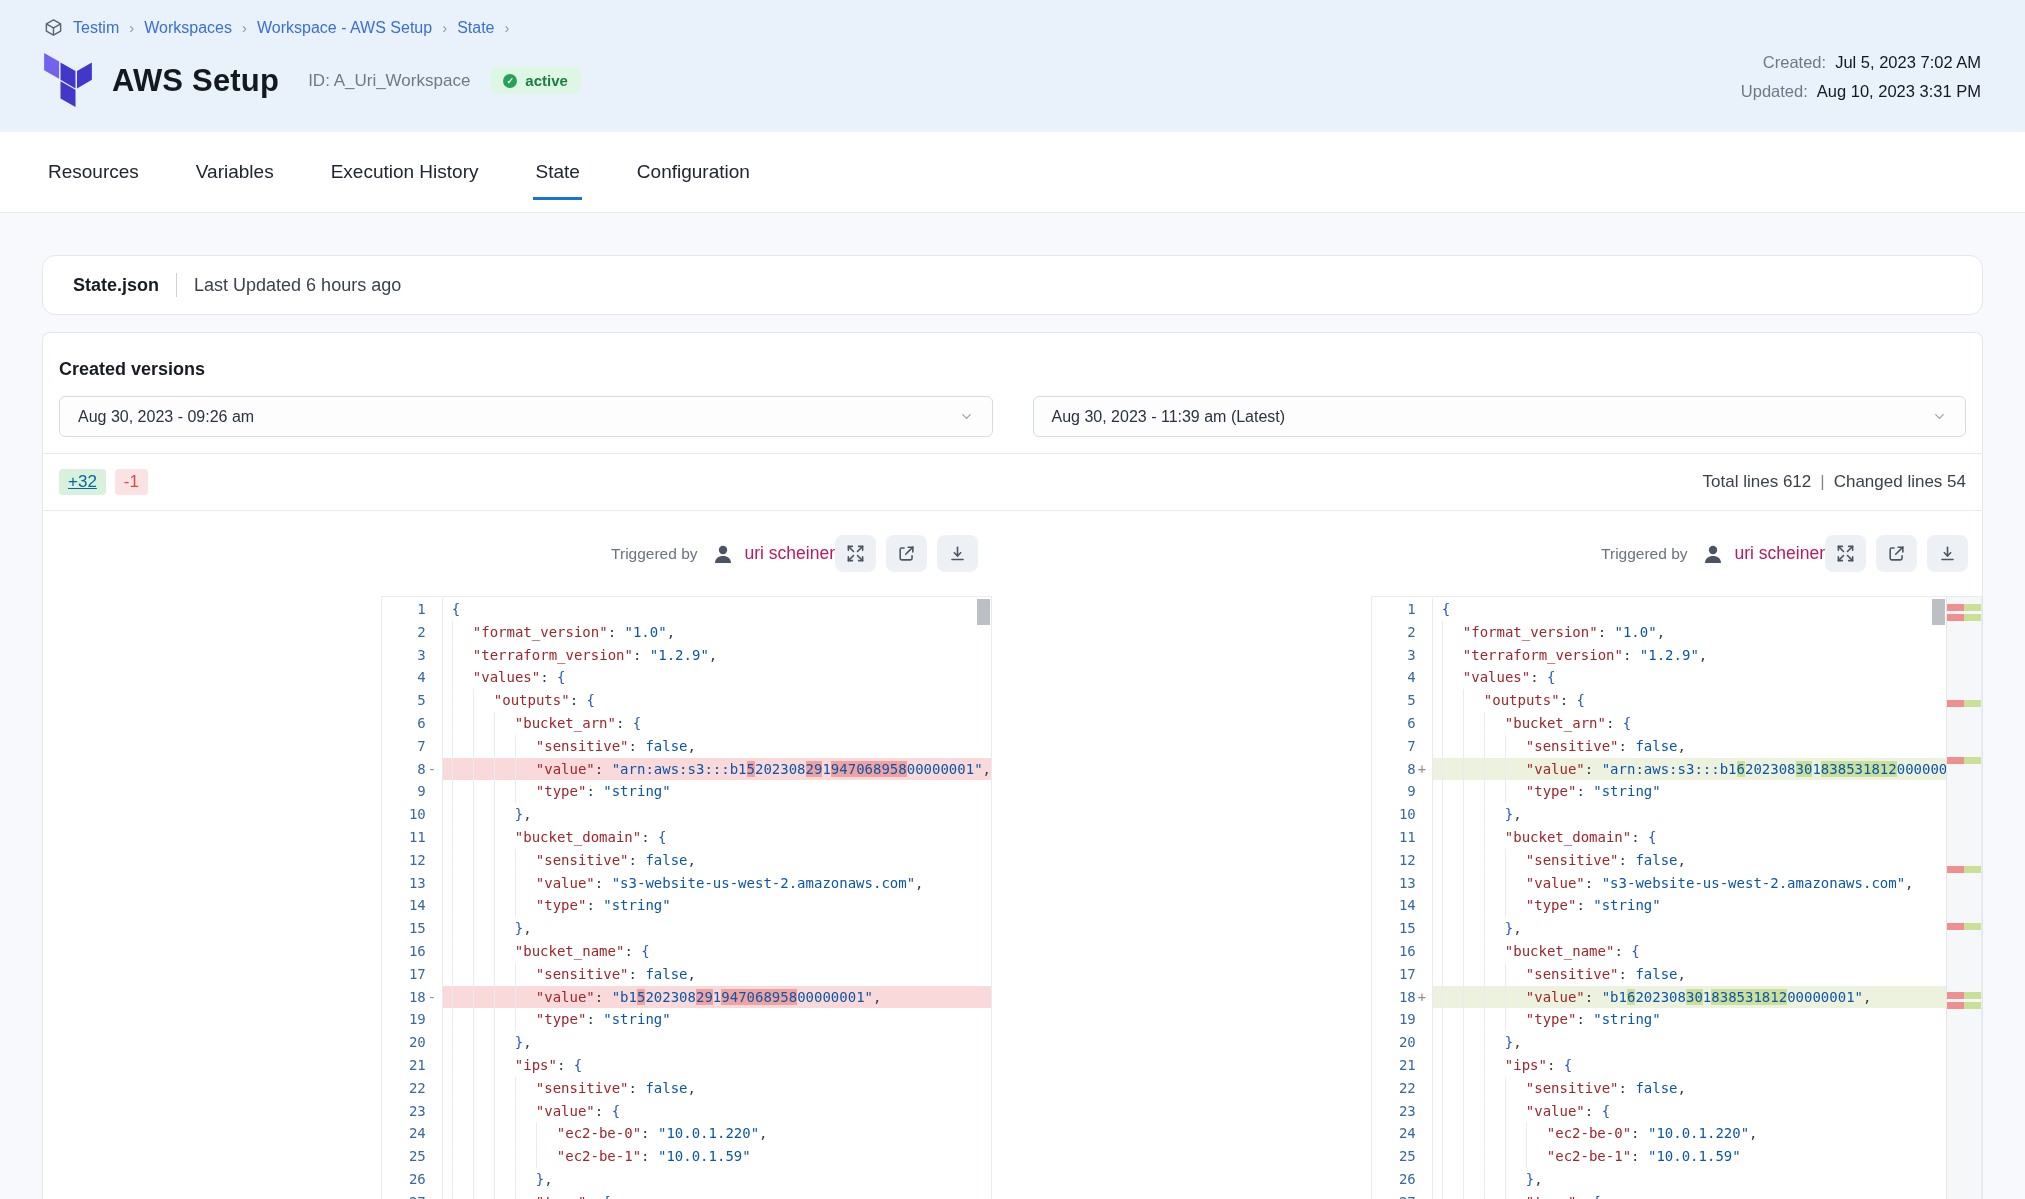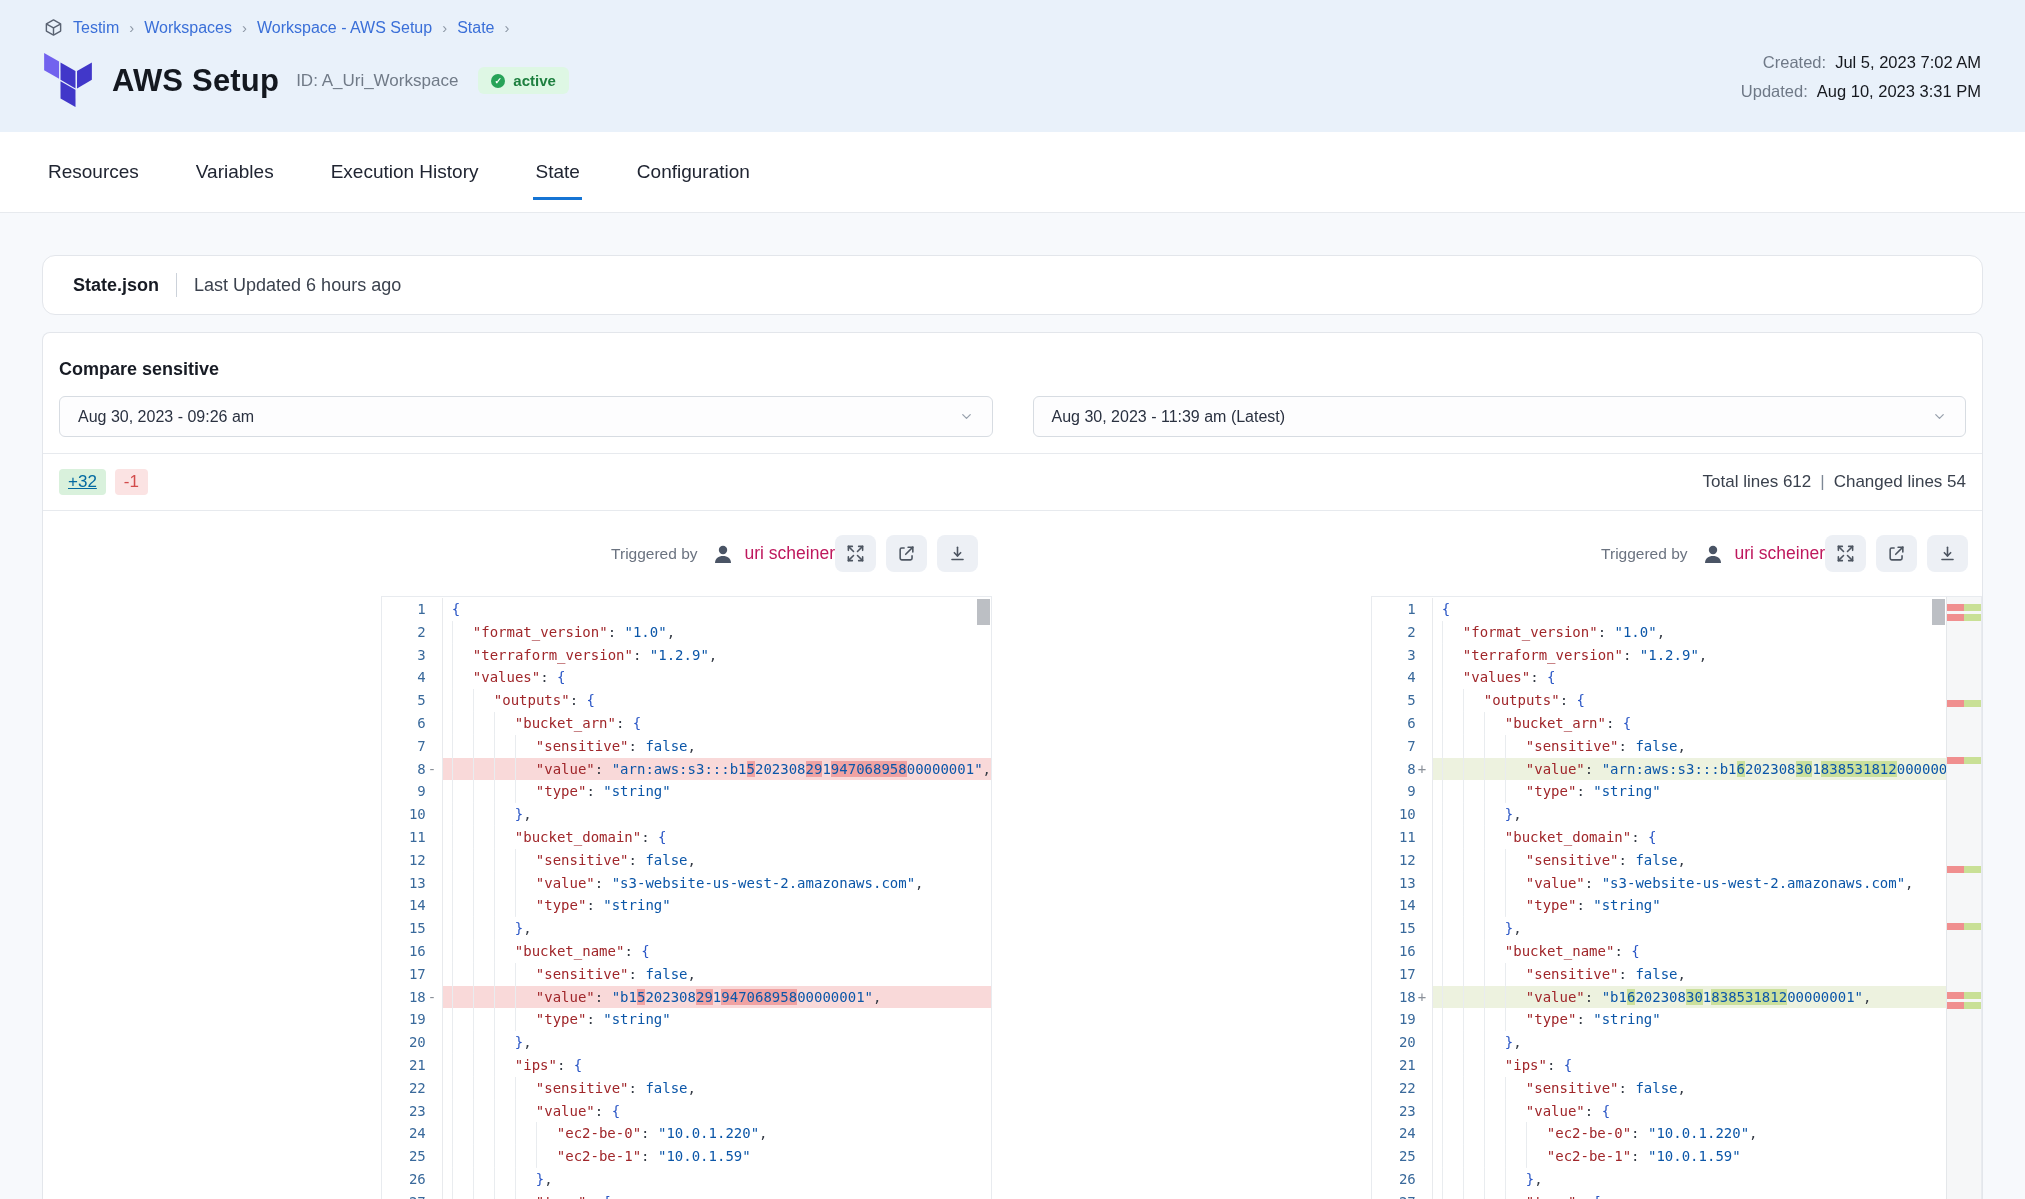--- a/index.html
+++ b/index.html
@@ -9,21 +9,21 @@
   
   .topband { background: #e9f1fa; padding: 18px 44px 24px; }
   .breadcrumb { display: flex; align-items: center; gap: 10px; font-size: 16px; }
   .breadcrumb a { color: #3a6fd8; text-decoration: none; cursor: pointer; }
   .crumb-sep { color: #8e98a6; font-size: 15px; }
   .cube { color: #5a6372; display: flex; }
 
   .header-row { display: flex; align-items: center; margin-top: 16px; }
   .tf-logo { margin-right: 20px; display: flex; }
   .ws-title { font-size: 31px; font-weight: 600; color: #14181f; letter-spacing: .2px; }
-  .ws-id { margin-left: 17px; font-size: 17px; color: #707a87; }
+  .ws-id { margin-left: 29px; font-size: 17px; color: #707a87; }
   .badge { margin-left: 20px; display: inline-flex; align-items: center; gap: 8px;
            background: #def7e4; color: #1d7f3f; font-size: 15px; font-weight: 600;
            padding: 5px 13px; border-radius: 6px; }
   .badge-dot { width: 14px; height: 14px; border-radius: 50%; background: #27a358; color: #fff;
                font-size: 9px; display: flex; align-items: center; justify-content: center; }
   .meta { margin-left: auto; align-self: flex-start; display: flex; flex-direction: column; gap: 10px;
           font-size: 16.5px; }
   .meta-row { display: flex; justify-content: flex-end; gap: 9px; }
   .meta-label { color: #6f7987; }
   .meta-value { color: #16191f; }
@@ -161,21 +161,21 @@
 
   <div class="card card1">
     <span class="file-name">State.json</span>
     <span class="vdiv"></span>
     <span class="file-updated">Last Updated 6 hours ago</span>
   </div>
 
   <div class="card card2">
 
     <div class="compare-sec">
-      <div class="compare-title">Compare sensitive</div>
+      <div class="compare-title">Created versions</div>
       <div class="selects">
         <div class="select">
           <span>Aug 30, 2023 - 09:26 am</span>
           <span class="chev">
             <svg width="15" height="15" viewBox="0 0 24 24" fill="none" stroke="currentColor" stroke-width="2" stroke-linecap="round" stroke-linejoin="round">
                 <path d="M6 9l6 6 6-6"></path>
               </svg>
           </span>
         </div>
         <div class="select">

